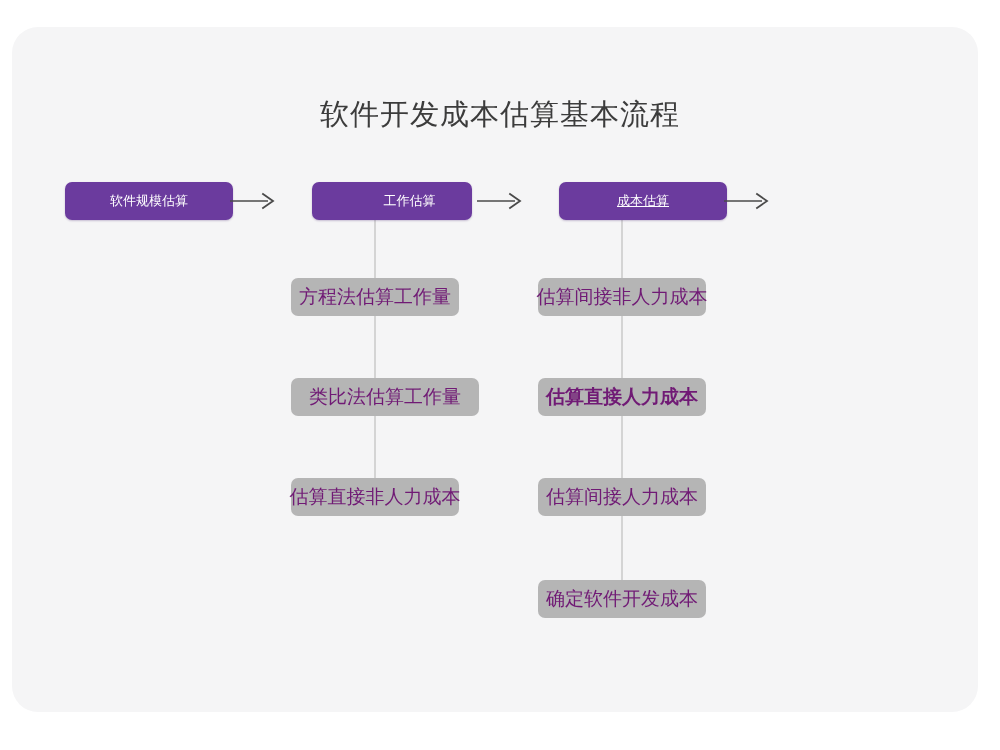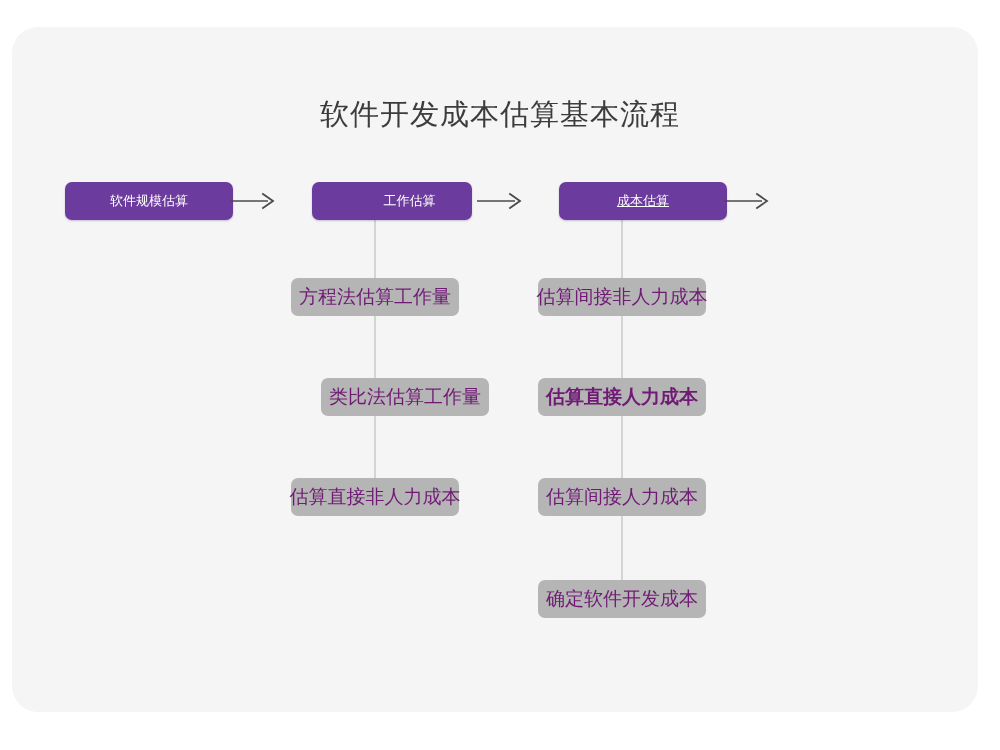--- a/index.html
+++ b/index.html
@@ -109,21 +109,21 @@
       <path d="M33 5 L43 12 L33 19" stroke="#4a4a4a" stroke-width="1.8" fill="none" stroke-linecap="square" stroke-linejoin="miter"></path>
     </svg>
   </div>
 
   <div class="vline" style="left:374px; top:219px; height:262px;"></div>
 
   <div class="node primary" style="left:291px; top:182px; width:160px;padding-left:35px;">工作估算</div>
 
   <div class="node sub" style="left:291px; top:278px; width:168px;">方程法估算工作量</div>
 
-  <div class="node sub" style="left:291px; top:378px; width:168px;margin-left:30px;">类比法估算工作量</div>
+  <div class="node sub" style="left:291px; top:378px; width:188px;">类比法估算工作量</div>
 
   <div class="node sub" style="left:291px; top:478px; width:168px;">估算直接非人力成本</div>
 
   <div class="arrow" style="left:477px; top:189px; width:46px;">
     <svg width="46" height="24" viewBox="0 0 46 24">
       <path d="M0 12 H38" stroke="#4a4a4a" stroke-width="1.6" fill="none"></path>
       <path d="M33 5 L43 12 L33 19" stroke="#4a4a4a" stroke-width="1.8" fill="none" stroke-linecap="square" stroke-linejoin="miter"></path>
     </svg>
   </div>
 

